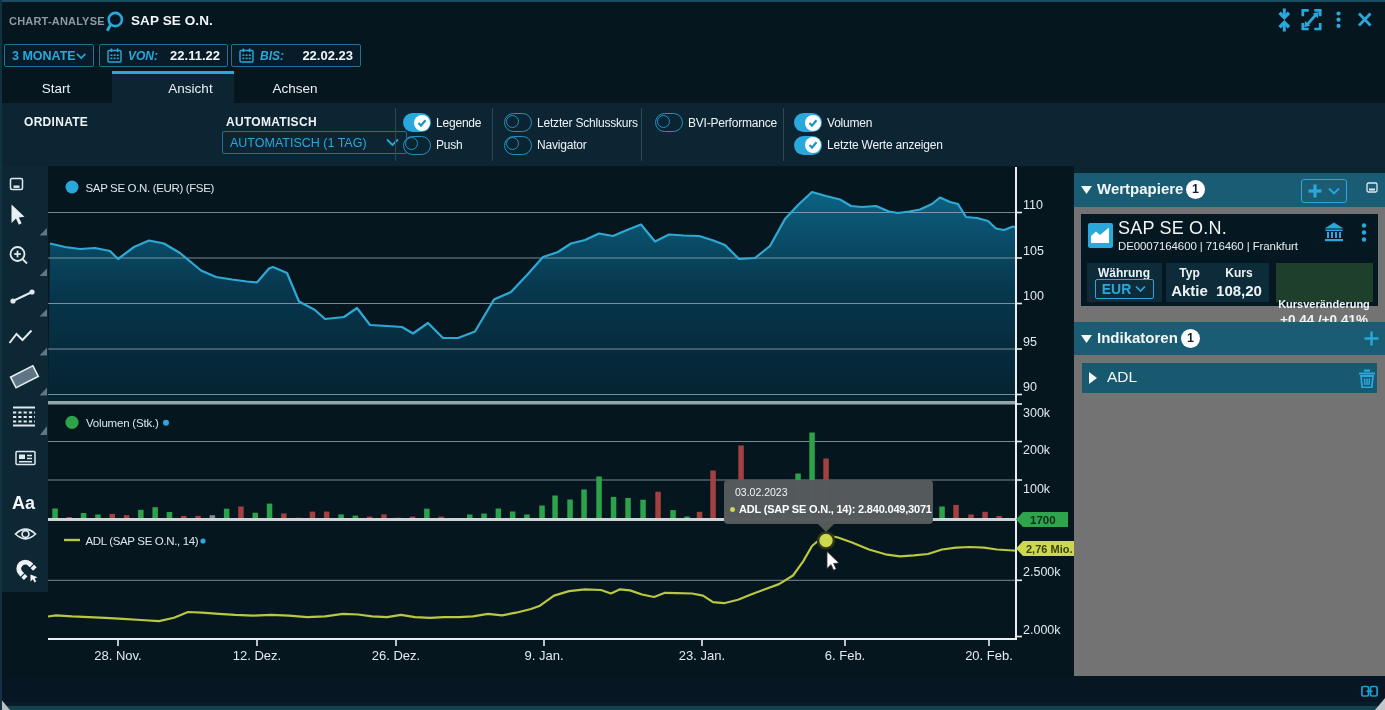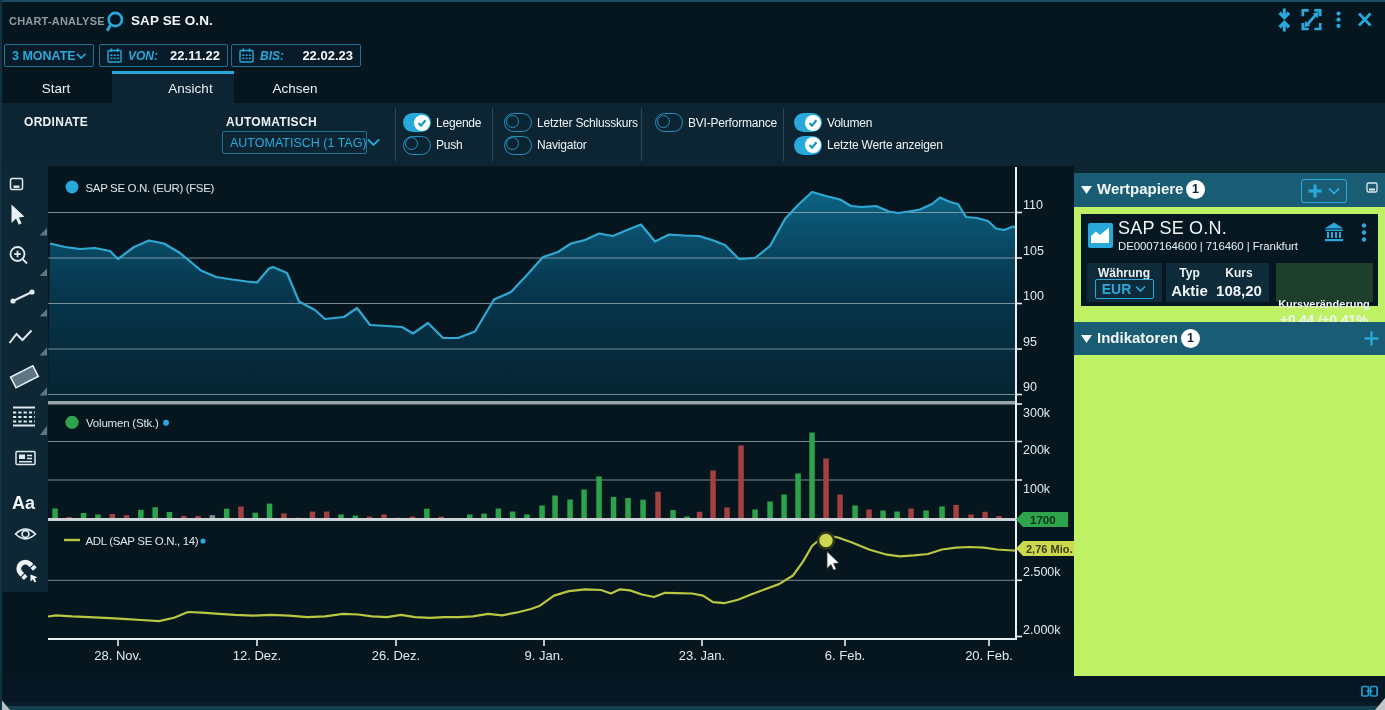--- a/index.html
+++ b/index.html
@@ -22,21 +22,21 @@
   
   .toolrow{left:0;top:103px;width:1385px;height:63px;background:#0d2532;}
   .ddlabel{color:#eef4f6;font-size:12px;font-weight:bold;letter-spacing:.3px;}
   .dd{height:23px;border:1px solid #1e7397;border-radius:2px;color:#29a8dc;font-size:12.5px;display:flex;align-items:center;padding-left:7px;background:#0d2532;white-space:nowrap;}
   .dd svg{flex:0 0 auto;}
   .vsep{width:1px;background:#28495b;top:108px;height:53px;}
   .tgl-lbl{color:#eef4f6;font-size:12px;letter-spacing:-0.2px;}
   
   .leftrail{left:0;top:166px;width:48px;height:426px;background:#0e2734;}
   
-  .rpanel{left:1074px;top:166px;width:311px;height:510px;background:#bef264;}
+  .rpanel{left:1074px;top:166px;width:311px;height:510px;background:#737373;}
   .sechead{position:absolute;left:0;width:311px;height:34px;background:#1a5c74;color:#f2f7f8;}
   .badge{display:inline-block;width:19px;height:19px;border-radius:50%;background:#fff;color:#0c2430;font-size:12.5px;font-weight:bold;text-align:center;line-height:19px;}
   .card{position:absolute;left:7px;top:48px;width:297px;height:92px;background:#051721;}
   .ibox{position:absolute;top:49px;height:39px;background:#0d2b39;color:#eef4f6;text-align:center;}
   .ibox .t{font-size:12px;font-weight:bold;margin-top:3px;}
   .ibox .v{font-size:15px;font-weight:bold;margin-top:2px;white-space:nowrap;}
   .adlrow{position:absolute;left:8px;top:197px;width:295px;height:30px;background:#18596f;color:#f2f7f8;}
   
   .tooltip{left:724px;top:480px;width:209px;height:44px;background:rgba(85,90,92,0.99);border-radius:4px;color:#fff;z-index:30;}
   .tooltip:after{content:"";position:absolute;left:94px;top:44px;border:8px solid transparent;border-top-color:rgba(85,90,92,0.99);border-bottom-width:0;}
@@ -121,21 +121,21 @@
       <span class="val">22.02.23</span>
   </div>
 
   <div class="abs tab" style="left:0;width:112px;">Start</div>
   <div class="abs tab tabsel" style="left:112px;width:122px;padding-left:35px;">Ansicht</div>
   <div class="abs tab" style="left:234px;width:122px;">Achsen</div>
 
   <div class="abs toolrow"></div>
   <div class="abs ddlabel" style="left:24px;top:115px;">ORDINATE</div>
   <div class="abs ddlabel" style="left:226px;top:115px;">AUTOMATISCH</div>
-  <div class="abs dd" style="left:222px;top:131px;width:145px;">AUTOMATISCH (1 TAG)
+  <div class="abs dd" style="left:222px;top:131px;width:185px;">AUTOMATISCH (1 TAG)
     <svg style="margin-left:auto;margin-right:7px" width="13" height="9" viewBox="0 0 13 9">
         <polyline points="1,1.5 6.5,7 12,1.5" fill="none" stroke="#29a8dc" stroke-width="1.8"></polyline>
       </svg>
   </div>
   <div class="abs vsep" style="left:395px;"></div>
   <div class="abs vsep" style="left:492px;"></div>
   <div class="abs vsep" style="left:641px;"></div>
   <div class="abs vsep" style="left:783px;"></div>
 
   <div id="toggles">
@@ -383,20 +383,27 @@
       <circle cx="72" cy="256.4" r="6.6" fill="#2da34c"></circle>
       <text x="86" y="261" font-size="11.5" letter-spacing="-0.2" fill="#dce7ec" font-family="Liberation Sans,sans-serif">Volumen (Stk.)</text>
       <circle cx="166" cy="256.7" r="3" fill="#29a8dc"></circle>
       <line x1="64" y1="374" x2="80" y2="374" stroke="#b9c741" stroke-width="2.4"></line>
       <text x="85.5" y="379" font-size="11.5" letter-spacing="-0.35" fill="#dce7ec" font-family="Liberation Sans,sans-serif">ADL (SAP SE O.N., 14)</text>
       <circle cx="203" cy="375" r="2.6" fill="#29a8dc"></circle>
       <circle cx="826" cy="374.5" r="8" fill="#ccd94f" stroke="#2e3418" stroke-width="2.6"></circle>
       <path d="M827 385.5 L827 402.5 L831 398.6 L833.6 404.2 L836.2 403 L833.6 397.5 L839 397 Z" fill="#fff" stroke="#333" stroke-width="0.8"></path>
     </svg>
 
+  <div class="abs tooltip">
+    <div style="font-size:10.5px;margin:6px 0 0 11px;color:#f2f4f4;">03.02.2023</div>
+    <div style="font-size:11px;font-weight:bold;letter-spacing:-0.2px;margin:5px 0 0 6px;display:flex;align-items:center;white-space:nowrap;">
+      <span style="width:5px;height:5px;border-radius:50%;background:#c9d84e;display:inline-block;margin-right:4px;flex:0 0 5px;"></span>
+      ADL (SAP SE O.N., 14): 2.840.049,3071
+    </div>
+  </div>
 
   <div class="abs rpanel">
     <div style="position:absolute;left:0;top:0;width:311px;height:7px;background:#0d2431;"></div>
     <div class="sechead" style="top:7px;">
       <svg style="position:absolute;left:7px;top:13px" width="11" height="9">
           <polygon points="0,0 11,0 5.5,8" fill="#f2f7f8"></polygon>
         </svg>
       <span style="position:absolute;left:23px;top:7px;font-size:15px;font-weight:bold;">Wertpapiere</span>
       <span class="badge" style="position:absolute;left:112px;top:7px;">1</span>
       <div style="position:absolute;left:227px;top:6px;width:46px;height:24px;border:1.5px solid #29a8dc;border-radius:3px;">
@@ -457,20 +464,34 @@
       <svg style="position:absolute;left:7px;top:13px" width="11" height="9">
           <polygon points="0,0 11,0 5.5,8" fill="#f2f7f8"></polygon>
         </svg>
       <span style="position:absolute;left:23px;top:7px;font-size:15px;font-weight:bold;">Indikatoren</span>
       <span class="badge" style="position:absolute;left:107px;top:7px;">1</span>
       <svg style="position:absolute;left:289px;top:8px" width="17" height="17" viewBox="0 0 17 17">
           <line x1="8.5" y1="1.5" x2="8.5" y2="15.5" stroke="#29a8dc" stroke-width="2.4"></line>
           <line x1="1.5" y1="8.5" x2="15.5" y2="8.5" stroke="#29a8dc" stroke-width="2.4"></line>
         </svg>
     </div>
+    <div class="adlrow">
+      <svg style="position:absolute;left:7px;top:9px" width="9" height="12">
+          <polygon points="0,0 8,6 0,12" fill="#f2f7f8"></polygon>
+        </svg>
+      <span style="position:absolute;left:25px;top:5px;font-size:15.5px;">ADL</span>
+      <svg style="position:absolute;left:276px;top:6px" width="18" height="19" viewBox="0 0 18 19" fill="#29a8dc">
+        <rect x="1" y="3.5" width="16" height="2"></rect>
+        <rect x="6" y="0.5" width="6" height="2.2"></rect>
+        <path d="M3 7 L15 7 L13.8 18.5 L4.2 18.5 Z" fill="none" stroke="#29a8dc" stroke-width="1.8"></path>
+        <line x1="6.6" y1="9.5" x2="6.9" y2="16" stroke="#29a8dc" stroke-width="1.5"></line>
+        <line x1="9" y1="9.5" x2="9" y2="16" stroke="#29a8dc" stroke-width="1.5"></line>
+        <line x1="11.4" y1="9.5" x2="11.1" y2="16" stroke="#29a8dc" stroke-width="1.5"></line>
+      </svg>
+    </div>
   </div>
 
   <div class="abs bstrip"></div>
   <svg class="abs" style="left:1361px;top:685px" width="17" height="13" viewBox="0 0 17 13">
     <g fill="none" stroke="#1d9ed3" stroke-width="1.7">
       <rect x="0.9" y="1.5" width="6.6" height="9.5" rx="1.6"></rect>
       <rect x="9.5" y="1.5" width="6.6" height="9.5" rx="1.6"></rect>
     </g>
     <line x1="5.5" y1="6.2" x2="11.5" y2="6.2" stroke="#1d9ed3" stroke-width="1.7"></line>
   </svg>

